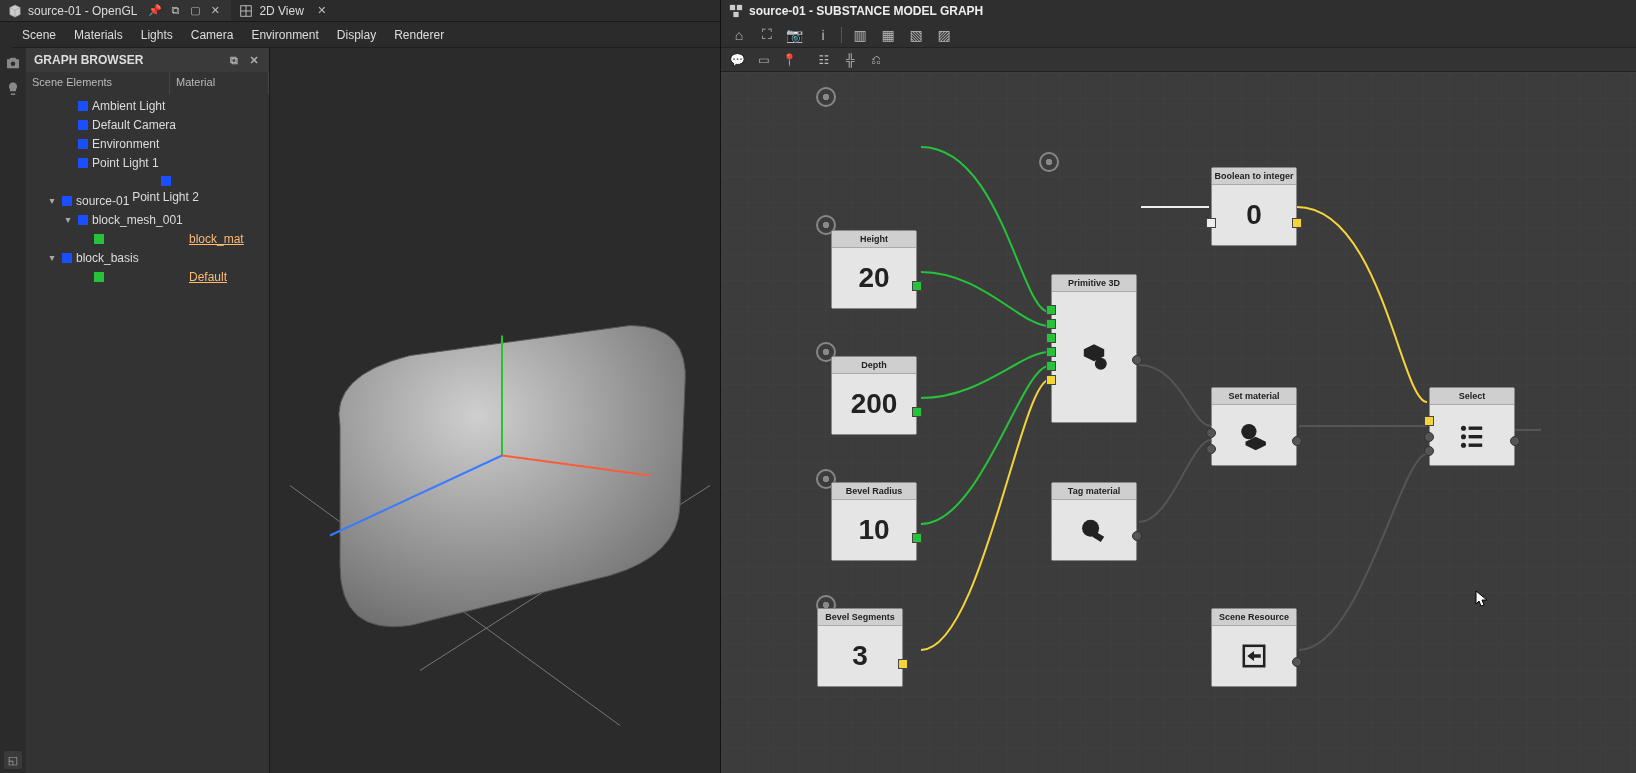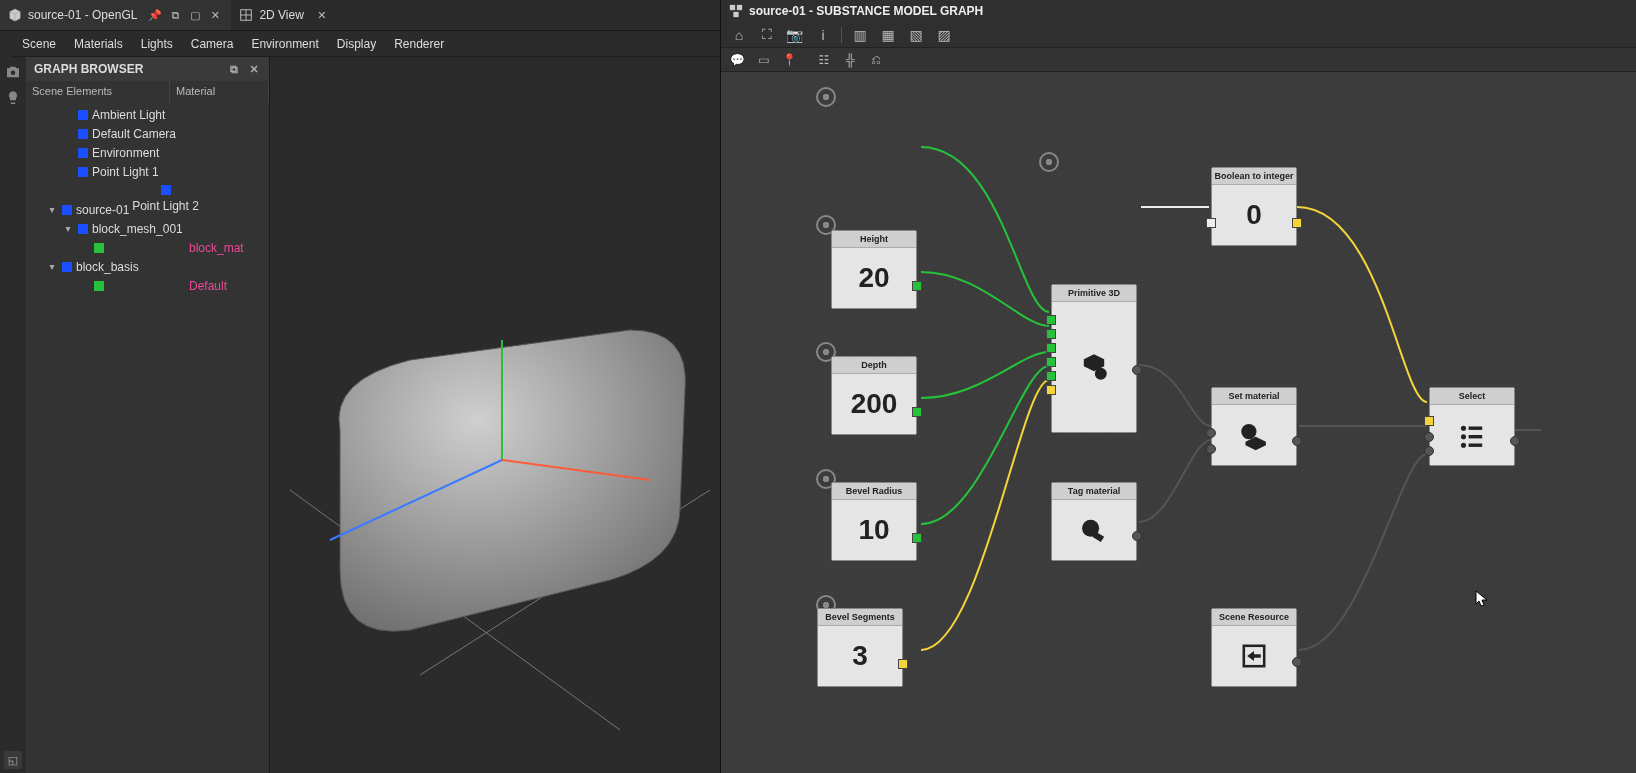--- a/index.html
+++ b/index.html
@@ -1,18 +1,18 @@
 <!DOCTYPE html>
 <html><head>
 <meta charset="utf-8">
 <style>
 * { box-sizing: border-box; margin: 0; padding: 0; font-family: "Segoe UI", Arial, sans-serif; user-select: none; }
 body { width: 1636px; height: 773px; background: #2b2b2b; color: #ccc; display: flex; overflow: hidden; }
 .left-panel { width: 720px; height: 100%; display: flex; flex-direction: column; background: #2b2b2b; position: relative; }
-.tabbar { height: 31px; background: #2b2b2b; display: flex; align-items: center; gap: 0; border-bottom: 1px solid #1a1a1a; }
+.tabbar { height: 22px; background: #2b2b2b; display: flex; align-items: center; gap: 0; border-bottom: 1px solid #1a1a1a; }
 .tab { display: flex; align-items: center; gap: 6px; padding: 0 8px; height: 100%; font-size: 12px; color: #ddd; }
 .tab.active { background: #333; }
 .tab .icon-cube { width: 14px; height: 14px; }
 .tabctrls { display: flex; gap: 4px; align-items: center; margin-left: 4px; }
 .tabctrls span { width: 16px; height: 16px; display:flex; align-items:center; justify-content:center; font-size:11px; color:#bbb; cursor:pointer; }
 .menubar { height: 26px; display: flex; align-items: center; gap: 18px; padding: 0 10px; font-size: 12px; color:#ddd; background:#2b2b2b; border-bottom:1px solid #1e1e1e;margin-left:12px; }
 .menubar span { cursor:pointer; }
 .left-body { flex:1; display:flex; }
 .left-gutter { width:26px; background:#2b2b2b; display:flex; flex-direction:column; align-items:center; padding-top:6px; gap:8px; }
 .gutter-icon { width:18px; height:18px; color:#888; }
@@ -22,21 +22,21 @@
 .browser-hdr .hdrctrls span { width:14px; height:14px; font-size:11px; color:#aaa; cursor:pointer; display:flex;align-items:center;justify-content:center; }
 .browser-cols { height:22px; display:flex; font-size:11px; color:#bbb; }
 .browser-cols .col { padding:4px 6px; border-right:1px solid #444; }
 .tree { flex:1; padding:2px 0; font-size:12px; overflow:auto; }
 .tree-row { display:flex; align-items:center; height:19px; padding-left:4px; gap:4px; color:#ddd; white-space:nowrap; }
 .tree-row .caret { width:12px; text-align:center; color:#aaa; font-size:10px; }
 .tree-row .sq { width:10px; height:10px; flex:none; }
 .tree-row .sq.blue { background:#1a4fff; }
 .tree-row .sq.green { background:#26c33a; }
 .tree-row .lbl { flex:1; }
-.tree-row .mat { width:80px; text-align:left; color:#ec4899; }
+.tree-row .mat { width:80px; text-align:left; color:#fdba74;text-decoration:underline; }
 .viewport { flex:1; background:#2b2b2b; position:relative; overflow:hidden; }
 .corner-btn { position:absolute; left:4px; bottom:4px; width:18px; height:18px; background:#3a3a3a; color:#aaa; display:flex;align-items:center;justify-content:center; font-size:11px; border-radius:2px; cursor:pointer; }
 
 
 .right-panel { flex:1; height:100%; background:#3c3c3c; display:flex; flex-direction:column; border-left:1px solid #111; }
 .graph-title { height:22px; display:flex; align-items:center; gap:6px; padding:0 8px; font-size:12px; font-weight:bold; color:#eee; background:#2f2f2f; }
 .toolbar { height:26px; display:flex; align-items:center; gap:8px; padding:0 8px; background:#2f2f2f; border-bottom:1px solid #222; }
 .toolbar .tbtn { width:20px; height:20px; display:flex; align-items:center; justify-content:center; color:#bbb; cursor:pointer; font-size:14px; }
 .toolbar .sep { width:1px; height:16px; background:#555; }
 .toolbar2 { height:24px; display:flex; align-items:center; gap:8px; padding:0 8px; background:#333; border-bottom:1px solid #222; }
@@ -302,21 +302,21 @@
     </div>
 
 
     <div class="node" style="left:490px;top:95px;width:86px">
       <div class="ntitle">Boolean to integer</div>
       <div class="nbody">0</div>
       <div class="port sq white" style="left:-6px;top:50px"></div>
       <div class="port sq yellow" style="right:-6px;top:50px"></div>
     </div>
 
-    <div class="node" style="left:330px;top:212px;width:86px">
+    <div class="node" style="left:330px;top:202px;width:86px">
       <div class="ntitle">Primitive 3D</div>
       <div class="nbody icon" style="height:130px">
         <svg viewBox="0 0 40 40">
             <path fill="#222" d="M20 5l12 6v8l-12 6-12-6V11z"></path>
             <circle cx="28" cy="28" r="7" fill="#222"></circle>
           </svg>
       </div>
       <div class="port sq green" style="left:-6px;top:30px"></div>
       <div class="port sq green" style="left:-6px;top:44px"></div>
       <div class="port sq green" style="left:-6px;top:58px"></div>

